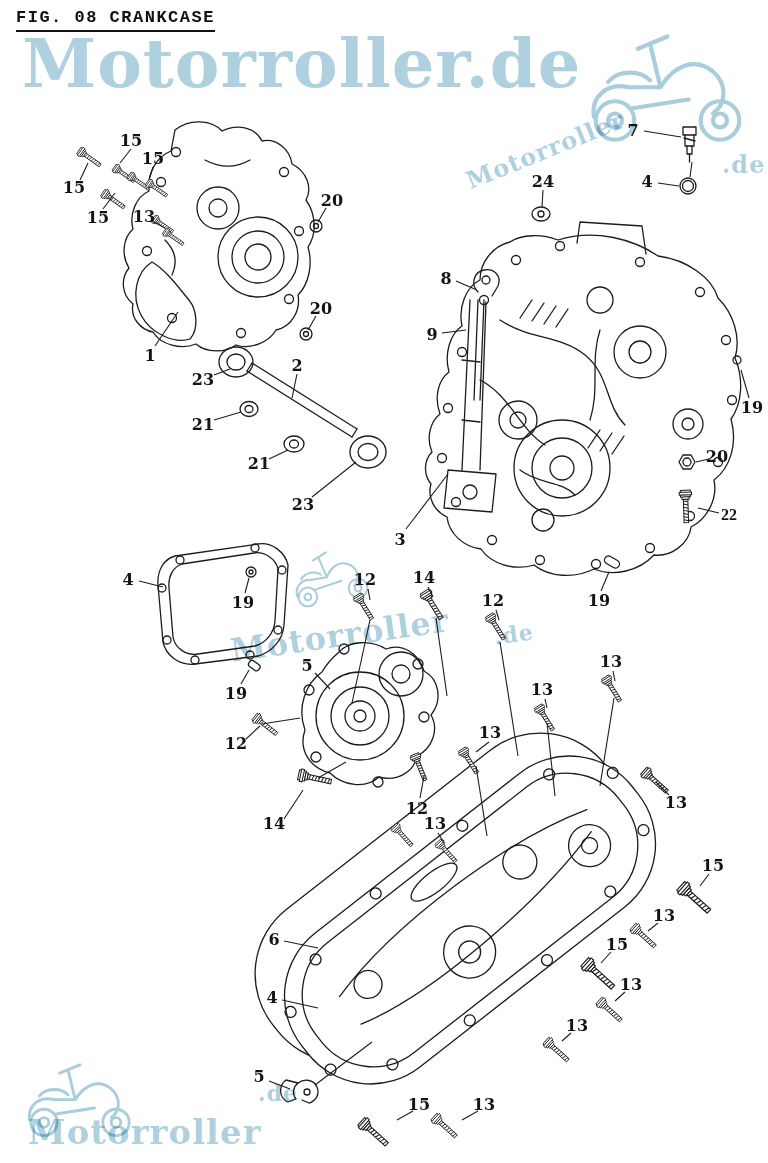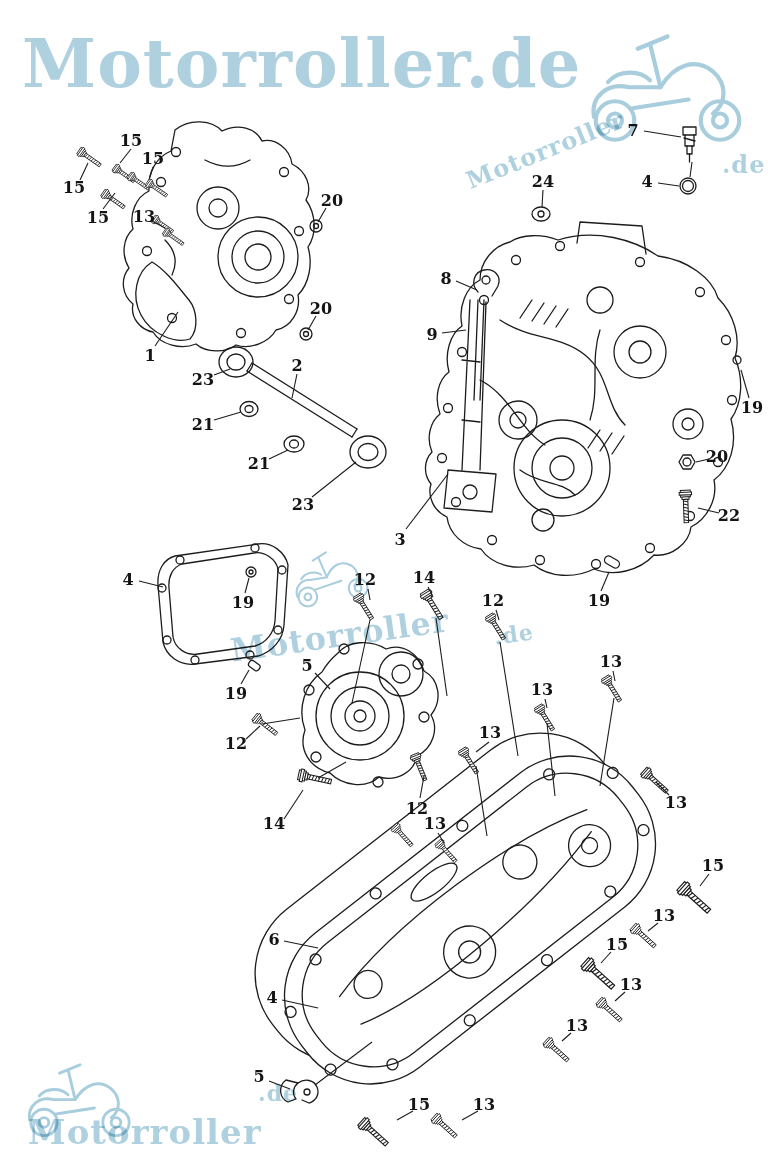--- a/index.html
+++ b/index.html
@@ -352,20 +352,21 @@
         <line x1="284" y1="941" x2="318" y2="948"></line>
         <line x1="282" y1="1000" x2="318" y2="1008"></line>
         <line x1="571" y1="1033" x2="562" y2="1041"></line>
         <line x1="269" y1="1081" x2="290" y2="1089"></line>
         <line x1="413" y1="1111" x2="397" y2="1120"></line>
         <line x1="478" y1="1111" x2="462" y2="1120"></line>
         <line x1="601" y1="591" x2="609" y2="572"></line>
       </g>
   </svg>
 
+  <div class="fig-title">FIG. 08 CRANKCASE</div>
   <div id="watermarks">
       <div class="wm" style="left: 22px; top: 24px; font-size: 67px; transform: rotate(0deg);">Motorroller.de</div>
       <div class="wm" style="left: 462px; top: 168px; font-size: 24px; transform: rotate(-22deg);">Motorroller</div>
       <div class="wm" style="left: 722px; top: 150px; font-size: 24px; transform: rotate(0deg);">.de</div>
       <div class="wm" style="left: 228px; top: 632px; font-size: 32px; transform: rotate(-8deg);">Motorroller</div>
       <div class="wm" style="left: 492px; top: 624px; font-size: 22px; transform: rotate(-8deg);">.de</div>
       <div class="wm" style="left: 28px; top: 1112px; font-size: 34px; transform: rotate(0deg);">Motorroller</div>
       <div class="wm" style="left: 258px; top: 1080px; font-size: 22px; transform: rotate(0deg);">.de</div>
     </div>
   <div id="callouts">
@@ -383,21 +384,21 @@
       <div class="callout" style="left: 321px; top: 308px;">20</div>
       <div class="callout" style="left: 150px; top: 355px;">1</div>
       <div class="callout" style="left: 203px; top: 379px;">23</div>
       <div class="callout" style="left: 297px; top: 365px;">2</div>
       <div class="callout" style="left: 203px; top: 424px;">21</div>
       <div class="callout" style="left: 259px; top: 463px;">21</div>
       <div class="callout" style="left: 303px; top: 504px;">23</div>
       <div class="callout" style="left: 400px; top: 539px;">3</div>
       <div class="callout" style="left: 752px; top: 407px;">19</div>
       <div class="callout" style="left: 717px; top: 456px;">20</div>
-      <div class="callout" style="left: 729px; top: 515px;">22</div>
+      <div class="callout" style="left: 729px; top: 515px; font-family: Liberation Serif, serif;">22</div>
       <div class="callout" style="left: 128px; top: 579px;">4</div>
       <div class="callout" style="left: 243px; top: 602px;">19</div>
       <div class="callout" style="left: 236px; top: 693px;">19</div>
       <div class="callout" style="left: 365px; top: 579px;">12</div>
       <div class="callout" style="left: 424px; top: 577px;">14</div>
       <div class="callout" style="left: 493px; top: 600px;">12</div>
       <div class="callout" style="left: 307px; top: 665px;">5</div>
       <div class="callout" style="left: 611px; top: 661px;">13</div>
       <div class="callout" style="left: 542px; top: 689px;">13</div>
       <div class="callout" style="left: 490px; top: 732px;">13</div>

